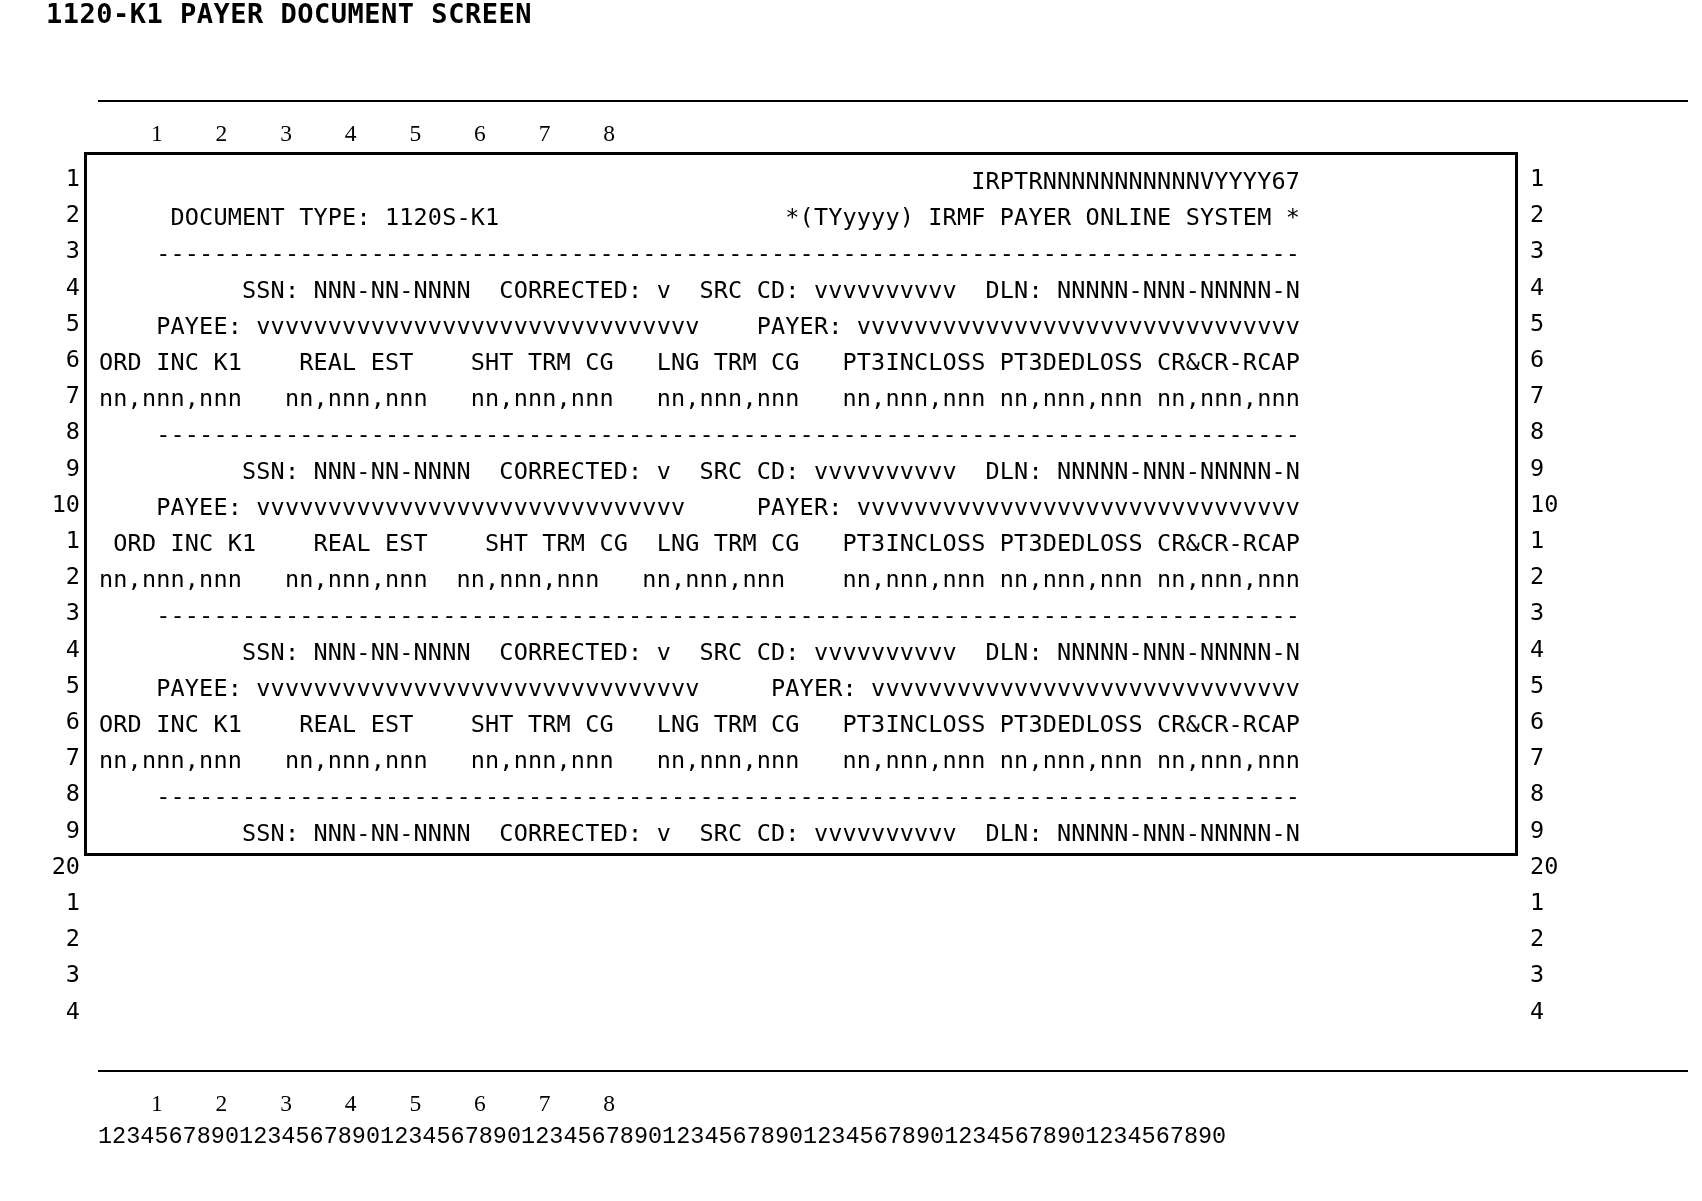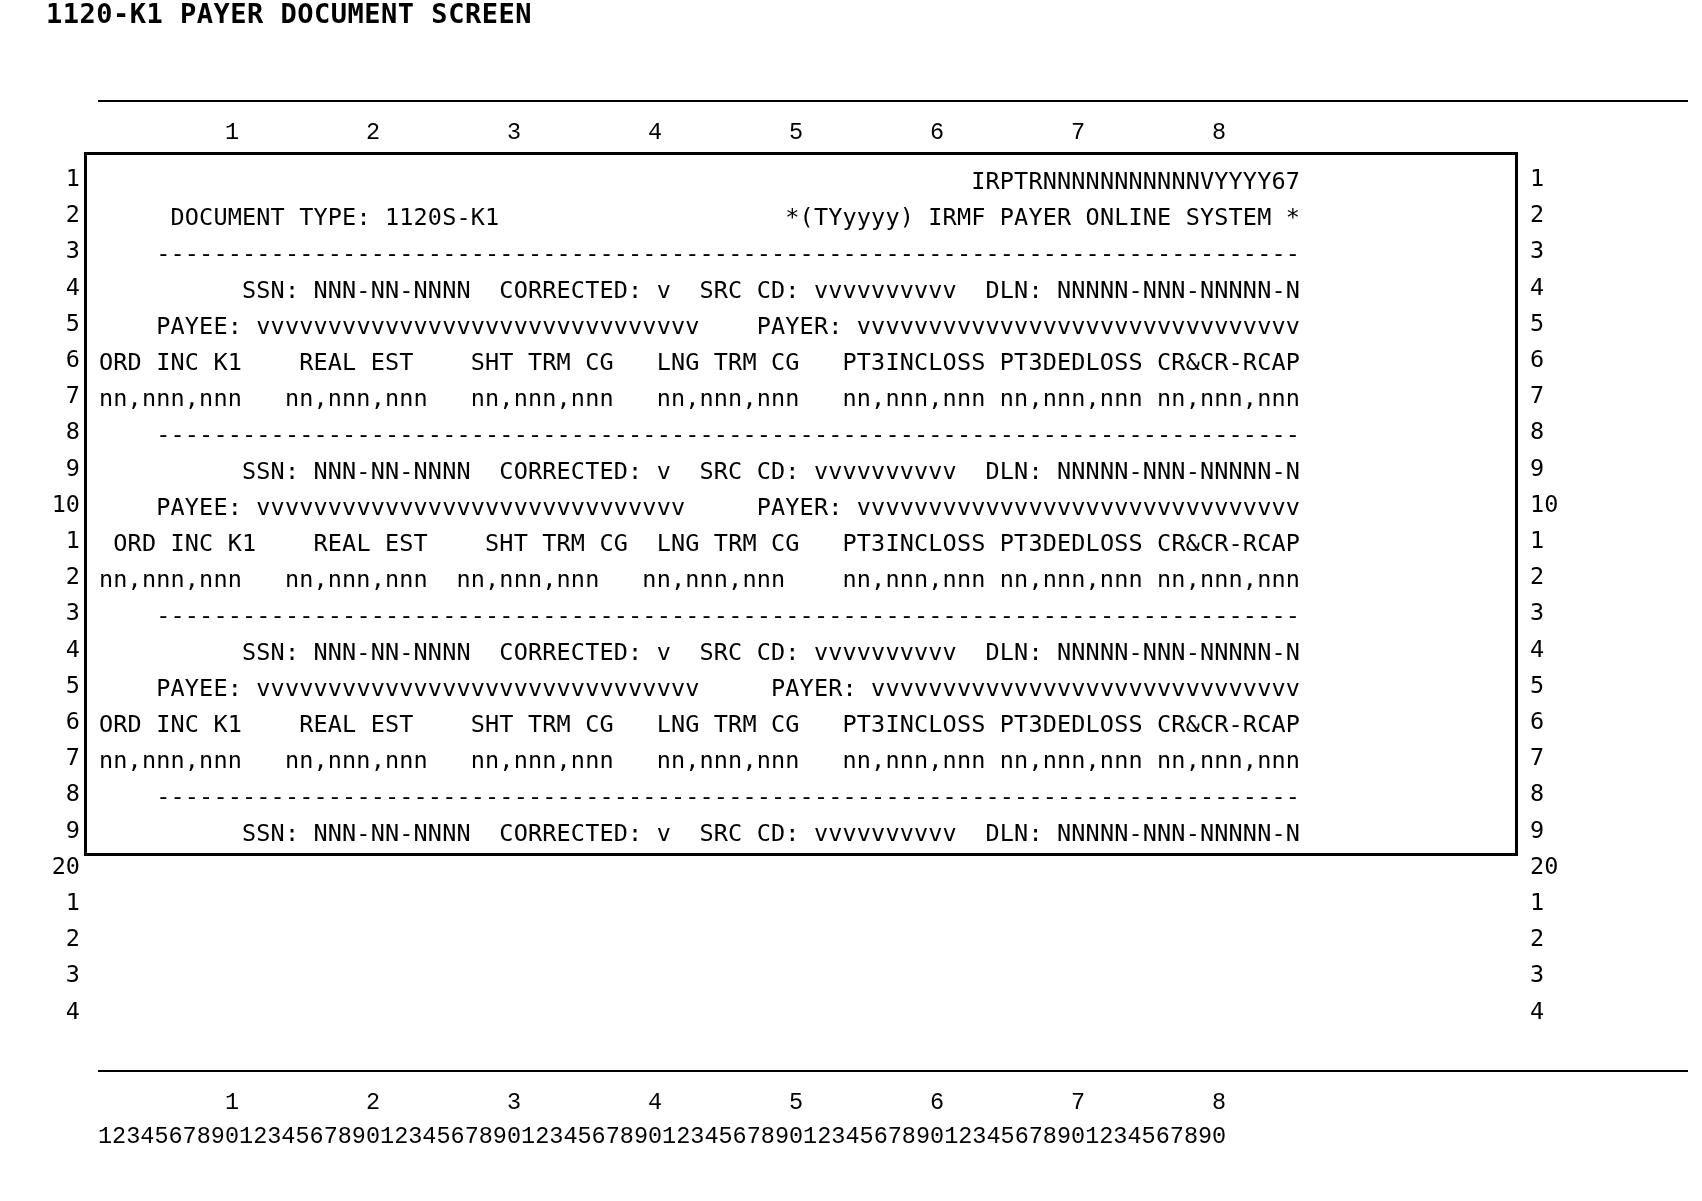--- a/index.html
+++ b/index.html
@@ -35,21 +35,21 @@
   
   .ruler {
     position: absolute;
     left: 58px;
     width: 1590px;
     font-size: 23.5px;
     line-height: 26px;
     white-space: pre;
   }
   .ruler .tens {
-    font-family: Liberation Mono, monospace;
+    font-family: Liberation Serif, serif;
     letter-spacing: 0px;
     white-space: pre;
     display: block;
     text-align: left;
   }
   .ruler .digits {
     font-family: Liberation Mono, monospace;
     white-space: pre;
     display: block;
   }

